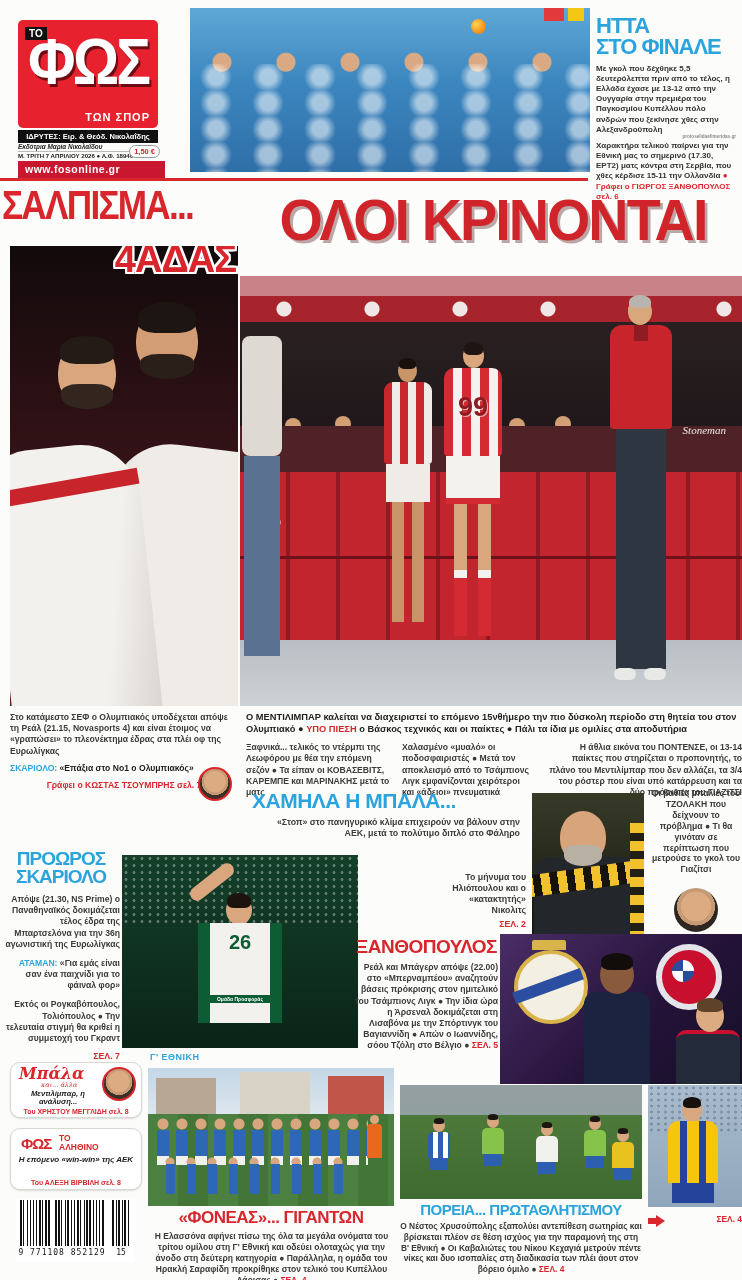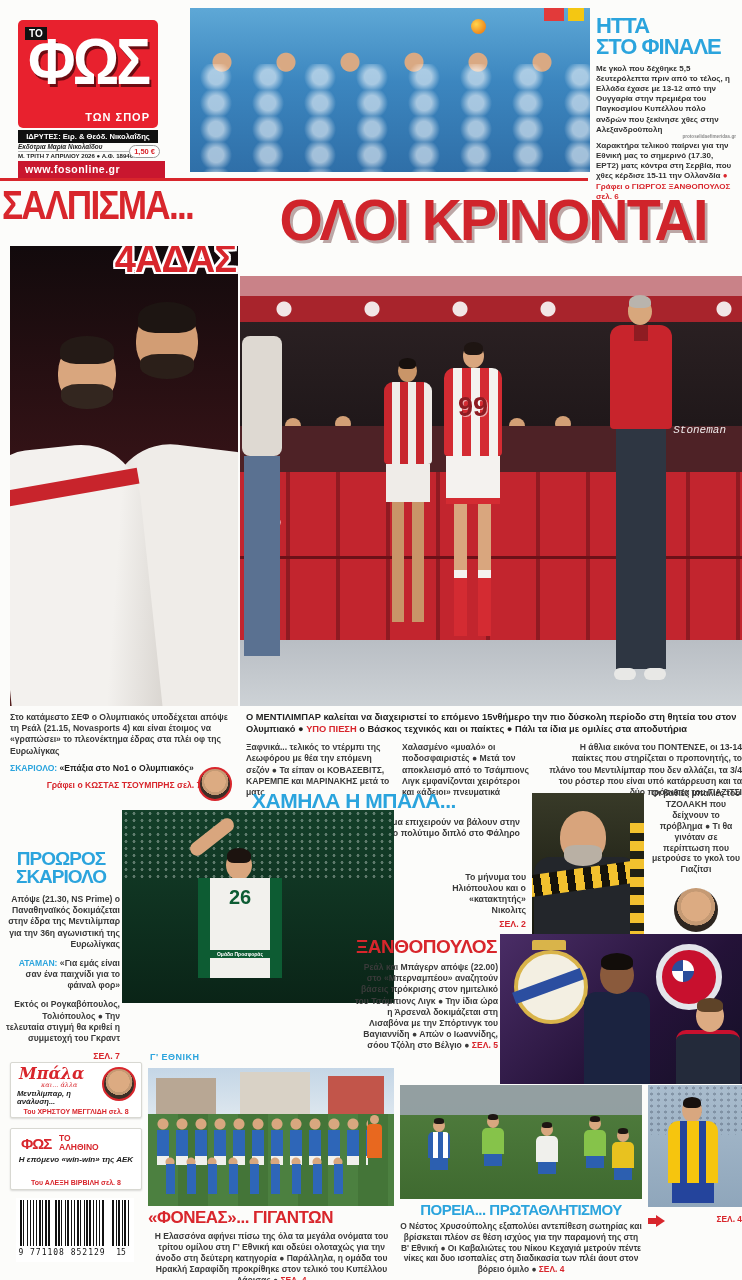--- a/index.html
+++ b/index.html
@@ -76,27 +76,27 @@
   .po-title{text-align:center;color:var(--blue);font-weight:900;font-size:19px;line-height:.95;letter-spacing:-1px;}
   .po-col p{margin:8px 0 0 0;text-align:right;font-size:8.6px;line-height:1.3;font-weight:600;}
   .po-page{display:block;text-align:right;margin-top:7px;font-size:8.8px;}
 
   
   .ti-col{left:355px;top:936px;width:143px;}
   .ti-title{text-align:center;color:var(--red);font-weight:900;font-size:19px;letter-spacing:-.5px;}
   .ti-text{margin-top:4px;text-align:right;font-size:8.6px;line-height:1.3;font-weight:600;}
 
   
-  .wbox{background:#fff;border:1px solid #d8d8d2;border-radius:2px;box-shadow:0 1px 2px rgba(0,0,0,.14);}
+  .wbox{background:#fff;border:1px solid #d8d8d2;border-radius:10px;box-shadow:0 1px 2px rgba(0,0,0,.14);}
   .bala-box{left:10px;top:1062px;width:130px;height:54px;}
   .bala-logo{position:absolute;left:8px;top:3px;color:var(--red);font-family:"DejaVu Serif","Liberation Serif",serif;
              font-style:italic;font-weight:700;font-size:16px;line-height:1;}
   .bala-sub{position:absolute;left:30px;top:18px;color:var(--red);font-family:"DejaVu Serif","Liberation Serif",serif;
             font-style:italic;font-size:6.5px;}
-  .bala-line{position:absolute;left:6px;top:27px;width:82px;font-size:7.6px;font-style:italic;
+  .bala-line{position:absolute;left:6px;top:27px;width:82px;text-align:center;font-size:7.6px;font-style:italic;
              font-weight:700;color:#222;line-height:1.1;}
   .bala-byline{position:absolute;left:0;right:0;bottom:2px;text-align:center;font-size:7px;}
   .bala-portrait{position:absolute;right:5px;top:4px;width:30px;height:30px;border:2px solid var(--red);}
   .ali-box{left:10px;top:1128px;width:130px;height:60px;}
   .ali-logo{position:absolute;left:10px;top:6px;color:var(--red);font-weight:900;font-size:15px;letter-spacing:-1px;}
   .ali-t1{position:absolute;left:48px;top:5px;color:var(--red);font-weight:900;font-size:8.5px;line-height:1.05;}
   .ali-line{position:absolute;left:6px;top:26px;right:6px;text-align:center;font-size:8px;font-style:italic;
             font-weight:700;color:#222;line-height:1.15;}
   .ali-byline{position:absolute;left:0;right:0;bottom:3px;text-align:center;font-size:7px;}
 
@@ -106,21 +106,21 @@
     background:repeating-linear-gradient(90deg,#111 0 1.5px,#fff 1.5px 3px,#111 3px 4px,#fff 4px 6.5px,#111 6.5px 8px,#fff 8px 9.5px);}
   .bc-side{position:absolute;left:96px;top:2px;width:18px;height:46px;
     background:repeating-linear-gradient(90deg,#111 0 1.5px,#fff 1.5px 3.5px,#111 3.5px 5px,#fff 5px 6px);}
   .bc-digits{position:absolute;left:0px;top:50px;width:92px;text-align:center;font-family:"DejaVu Sans Mono","Liberation Mono",monospace;
              font-size:8px;color:#111;letter-spacing:1px;}
   .bc-suffix{position:absolute;left:96px;top:50px;width:18px;text-align:center;font-family:"DejaVu Sans Mono","Liberation Mono",monospace;
              font-size:8px;color:#111;}
 
   
   .ga-label{left:150px;top:1052px;color:var(--blue);font-weight:800;font-size:9px;letter-spacing:.5px;}
-  .ga-title{left:148px;top:1208px;width:246px;text-align:left;color:var(--red);font-weight:900;font-size:17px;letter-spacing:-.5px;}
+  .ga-title{left:148px;top:1208px;width:246px;text-align:center;color:var(--red);font-weight:900;font-size:17px;letter-spacing:-.5px;}
   .ga-text{left:150px;top:1231px;width:243px;text-align:center;font-size:8.5px;line-height:1.3;font-weight:600;}
 
   
   .ne-title{left:398px;top:1201px;width:246px;text-align:center;color:var(--blue);font-weight:900;font-size:15px;letter-spacing:-.5px;}
   .ne-text{left:400px;top:1221px;width:242px;text-align:center;font-size:8.4px;line-height:1.28;font-weight:600;}
 
   
   .as-block{left:648px;top:1212px;width:94px;font-size:8.4px;line-height:1.25;font-weight:700;text-align:center;}
   .as-arrow{position:absolute;left:0;top:3px;width:18px;height:12px;}
   .as-arrow .tail{position:absolute;left:0;top:3px;width:8px;height:6px;background:var(--red);}
@@ -162,21 +162,21 @@
   .mp-dugout{position:absolute;left:0;top:46px;width:100%;height:150px;background:linear-gradient(180deg,#2a2022,#1b1416);}
   .mp-benchback{position:absolute;left:0;top:150px;width:100%;height:46px;background:#4e2226;}
   .sitfig{position:absolute;width:34px;height:40px;border-radius:10px 10px 0 0;background:#27313f;}
   .sitfig::before{content:"";position:absolute;left:50%;top:-14px;margin-left:-8px;width:16px;height:16px;border-radius:50%;background:#d3a076;}
   .sitfig.red{background:#8e2a30;}
   .mp-seats{position:absolute;left:0;top:196px;width:100%;height:168px;
     background:repeating-linear-gradient(90deg,#c2252e 0 46px,#8f1a22 46px 50px);}
   .mp-seats::after{content:"";position:absolute;left:0;top:50%;width:100%;height:3px;background:#6d1118;}
   .seatnum{position:absolute;left:28px;top:34px;color:#fff;font-weight:900;font-size:24px;}
   .mp-floor{position:absolute;left:0;top:364px;width:100%;height:66px;background:linear-gradient(180deg,#b9bec4,#cdd2d6);}
-  .mp-walltext{position:absolute;right:16px;top:148px;color:rgba(255,255,255,.9);font-family:Liberation Mono, monospace;
+  .mp-walltext{position:absolute;right:16px;top:148px;color:rgba(255,255,255,.9);font-family:Liberation Serif, serif;
                font-style:italic;font-size:11px;}
   .p99{position:absolute;left:198px;top:68px;width:70px;height:330px;}
   .p99 .head{position:absolute;left:25px;top:0;width:21px;height:24px;border-radius:50%;background:#d9a67e;}
   .p99 .head::before{content:"";position:absolute;left:6%;right:6%;top:-8%;height:52%;border-radius:50% 50% 34% 34%;background:#1e1512;}
   .p99 .torso{position:absolute;left:6px;top:24px;width:58px;height:88px;border-radius:10px 10px 4px 4px;
     background:repeating-linear-gradient(90deg,#d42b32 0 9px,#f4f2ef 9px 18px);}
   .p99 .num{position:absolute;left:0;right:0;top:24px;text-align:center;font-size:27px;font-weight:900;color:#8e1c22;
             text-shadow:1px 1px 0 rgba(255,255,255,.6);}
   .p99 .shorts{position:absolute;left:8px;top:112px;width:54px;height:42px;background:#f4f2ef;border-bottom:6px solid #d42b32;}
   .p99 .leg{position:absolute;top:160px;width:13px;height:68px;background:#d9a67e;}
@@ -206,21 +206,21 @@
   
   .ph-aek{left:532px;top:793px;width:112px;height:147px;background:linear-gradient(180deg,#383a28,#15160e);}
   .aek-head{position:absolute;left:28px;top:18px;width:46px;height:52px;border-radius:50% 50% 46% 46%;background:#d8a47c;}
   .aek-head::after{content:"";position:absolute;left:8%;right:8%;bottom:-6%;height:40%;border-radius:30% 30% 50% 50%;background:#b9b0a4;}
   .aek-jacket{position:absolute;left:2px;top:64px;width:104px;height:90px;border-radius:16px 16px 0 0;background:#23262b;}
   .aek-scarf{position:absolute;left:-8px;top:74px;width:130px;height:22px;transform:rotate(-8deg);
     background:repeating-linear-gradient(90deg,#f2c12e 0 9px,#15130b 9px 17px);}
   .aek-side{position:absolute;right:0;top:30px;width:14px;height:120px;background:repeating-linear-gradient(180deg,#f2c12e 0 10px,#202015 10px 18px);}
 
   
-  .ph-pao{left:122px;top:810px;width:272px;height:193px;background:linear-gradient(180deg,#14402a,#0a2417);}
+  .ph-pao{left:122px;top:855px;width:236px;height:193px;background:linear-gradient(180deg,#14402a,#0a2417);}
   .pao-crowd{position:absolute;left:0;top:0;width:100%;height:70px;opacity:.5;
     background:radial-gradient(circle,rgba(210,220,214,.8) 1.2px,rgba(0,0,0,0) 1.8px);background-size:8px 7px;}
   .pao-head{position:absolute;left:104px;top:40px;width:26px;height:30px;border-radius:50%;background:#d9a67e;}
   .pao-head::before{content:"";position:absolute;left:4%;right:4%;top:-8%;height:50%;border-radius:50% 50% 30% 30%;background:#1c130f;}
   .pao-arm{position:absolute;left:64px;top:20px;width:52px;height:14px;border-radius:8px;background:#d9a67e;transform:rotate(-38deg);}
   .pao-torso{position:absolute;left:76px;top:68px;width:84px;height:100px;border-radius:12px 12px 0 0;background:#f2f1ed;}
   .pao-torso::before{content:"";position:absolute;left:0;top:0;width:12px;height:100%;background:#0d5c33;}
   .pao-torso::after{content:"";position:absolute;right:0;top:0;width:12px;height:100%;background:#0d5c33;}
   .pao-num{position:absolute;left:76px;top:76px;width:84px;text-align:center;color:#0d5c33;font-weight:900;font-size:20px;}
   .pao-band{position:absolute;left:76px;top:140px;width:84px;text-align:center;background:#0d5c33;color:#fff;
@@ -398,21 +398,21 @@
   <div class="ph ph-aek">
     <div class="aek-jacket"></div>
     <div class="aek-head"></div>
     <div class="aek-scarf"></div>
     <div class="aek-side"></div>
   </div>
 
   <div class="abs po-col">
     <div class="po-title">ΠΡΟΩΡΟΣ</div>
     <div class="po-title">ΣΚΑΡΙΟΛΟ</div>
-    <p>Απόψε (21.30, NS Prime) ο Παναθηναϊκός δοκιμάζεται στην έδρα της Μεντιλίμπαρ για την 36η αγωνιστική της Ευρωλίγκας</p>
+    <p>Απόψε (21.30, NS Prime) ο Παναθηναϊκός δοκιμάζεται τέλος έδρα της Μπαρτσελόνα για την 36η αγωνιστική της Ευρωλίγκας</p>
     <p><span class="blue-b">ΑΤΑΜΑΝ:</span><span> «Για εμάς είναι σαν ένα παιχνίδι για το φάιναλ φορ»</span></p>
     <p>Εκτός οι Ρογκαβόπουλος, Τολιόπουλος ● Την τελευταία στιγμή θα κριθεί η συμμετοχή του Γκραντ</p>
     <span class="red-b po-page">ΣΕΛ. 7</span>
   </div>
   <div class="ph ph-pao">
     <div class="pao-crowd"></div>
     <div class="pao-arm"></div>
     <div class="pao-head"></div>
     <div class="pao-torso"></div>
     <div class="pao-num">26</div>

